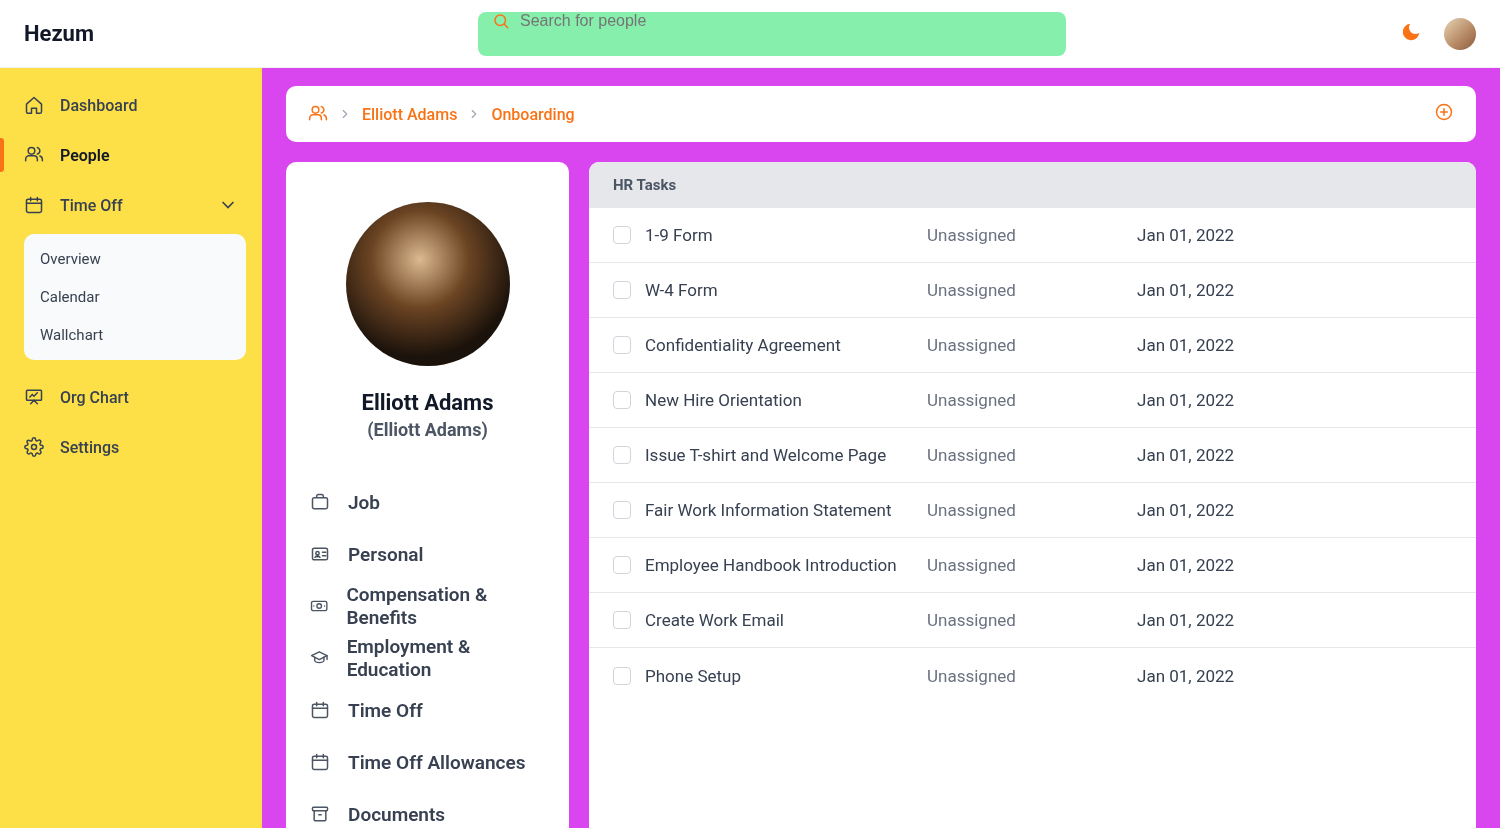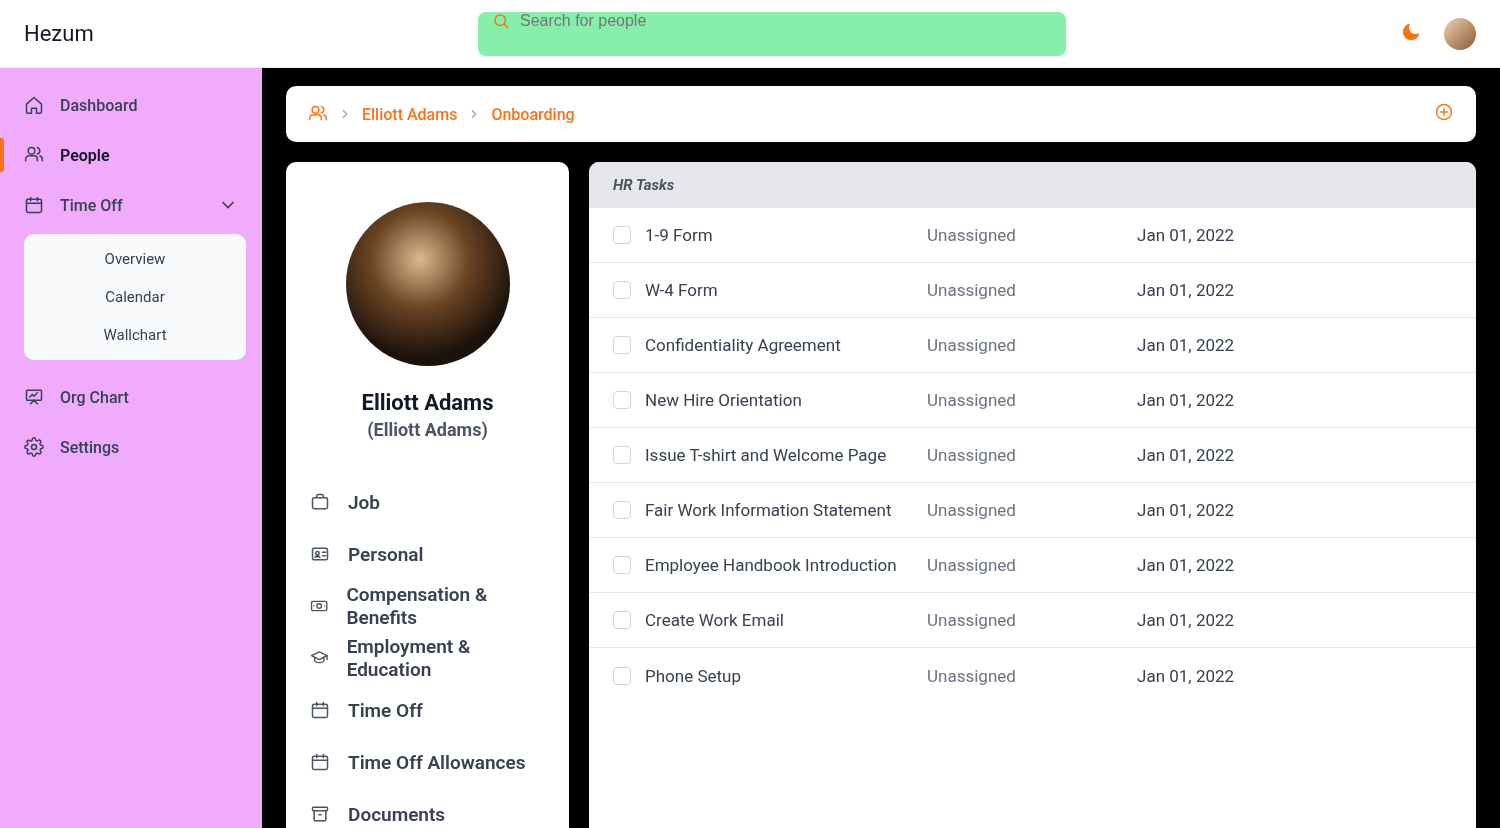--- a/index.html
+++ b/index.html
@@ -1,63 +1,63 @@
 <!DOCTYPE html>
 <html><head>
 <meta charset="utf-8">
 <style>
 * { margin: 0; padding: 0; box-sizing: border-box; }
 body { font-family: -apple-system, BlinkMacSystemFont, "Segoe UI", Roboto, Helvetica, Arial, sans-serif; background: #fff; color: #1f2937; width: 1500px; height: 828px; overflow: hidden; }
 
 
 .header { display: flex; align-items: center; height: 68px; padding: 0 24px; background: #fff; border-bottom: 1px solid #f0f0f0; }
-.logo { font-size: 22px; font-weight: 400; color: #111827; margin-right: auto; }
+.logo { font-size: 22px; font-weight: 700; color: #111827; margin-right: auto; }
 .search-wrap { position: absolute; left: 478px; width: 588px; height: 44px; display: flex; align-items: flex-start; background: #86efac; border-radius: 8px; padding: 0 14px; }
 .search-wrap svg { width: 18px; height: 18px; color: #f97316; margin-right: 10px; }
 .search-input { flex: 1; border: none; outline: none; background: transparent; font-size: 16px; color: #6b7280; }
 .header-right { margin-left: auto; display: flex; align-items: center; gap: 22px; }
 .moon-btn svg { width: 22px; height: 22px; color: #f97316; }
 .avatar-top { width: 32px; height: 32px; border-radius: 50%; background: linear-gradient(135deg,#e8d5b5 0%,#b58863 60%,#8b5a3c 100%); }
 
 
 .layout { display: flex; height: calc(828px - 68px); }
 
 
-.sidebar { width: 262px; background: #f0abfc; padding-top: 12px; position: relative; }
+.sidebar { width: 262px; background: #fde047; padding-top: 12px; position: relative; }
 .nav-item { display: flex; align-items: center; height: 50px; padding: 0 24px; color: #374151; font-size: 16px; font-weight: 500; cursor: pointer; position: relative; }
 .nav-item.active { color: #111827; font-weight: 600; }
 .nav-item.active::before { content: ""; position: absolute; left: 0; top: 8px; bottom: 8px; width: 4px; background: #f97316; border-radius: 0 3px 3px 0; }
 .nav-item svg, .nav-item .icon-box { width: 20px; height: 20px; margin-right: 16px; color: #374151; flex-shrink: 0; }
 .nav-item .chev { margin-left: auto; margin-right: 0; }
-.sub-nav { background: #f9fafb; border-radius: 10px; margin: 4px 16px 12px 24px; padding: 6px 0; text-align: center; }
+.sub-nav { background: #f9fafb; border-radius: 10px; margin: 4px 16px 12px 24px; padding: 6px 0; }
 .sub-item { padding: 10px 16px; font-size: 15px; color: #374151; cursor: pointer; }
 
 
-.main { flex: 1; background: #000000; padding: 18px 24px; overflow-y: auto; }
+.main { flex: 1; background: #d946ef; padding: 18px 24px; overflow-y: auto; }
 .breadcrumb-bar { background: #fff; border-radius: 10px; height: 56px; display: flex; align-items: center; padding: 0 22px; margin-bottom: 20px; }
 .breadcrumb-bar svg { width: 20px; height: 20px; }
 .bc-people-icon { color: #f97316; }
 .bc-chev { color: #9ca3af; margin: 0 10px; width: 14px !important; height: 14px !important; }
 .bc-link { color: #f97316; font-size: 16px; font-weight: 500; cursor: pointer; }
 .bc-add { margin-left: auto; color: #f97316; cursor: pointer; }
 
 .content-row { display: flex; gap: 20px; }
 
 
 .profile-card { width: 283px; background: #fff; border-radius: 10px; padding: 40px 18px 18px; }
 .profile-avatar { width: 164px; height: 164px; border-radius: 50%; margin: 0 auto 24px; background: radial-gradient(circle at 45% 35%, #dcb98f 0%, #6b4423 35%, #1b120b 70%), #2b1a0f; }
 .profile-name { text-align: center; font-size: 22px; font-weight: 700; color: #111827; }
 .profile-alias { text-align: center; font-size: 18px; color: #4b5563; font-weight: 700; margin-top: 4px; margin-bottom: 36px; }
 .profile-tabs { display: flex; flex-direction: column; }
 .profile-tab { display: flex; align-items: center; height: 52px; padding: 0 6px; color: #374151; font-size: 19px; font-weight: 600; cursor: pointer; }
 .profile-tab svg { width: 20px; height: 20px; margin-right: 18px; color: #4b5563; }
 
 
 .task-panel { flex: 1; background: #fff; border-radius: 10px; overflow: hidden; }
-.section-head { background: #e5e7eb; padding: 14px 24px; font-size: 15px; font-weight: 700; color: #4b5563; font-style: italic; }
+.section-head { background: #e5e7eb; padding: 14px 24px; font-size: 15px; font-weight: 700; color: #4b5563; }
 .task-row { display: flex; align-items: center; height: 55px; padding: 16px 24px; border-bottom: 1px solid #e5e7eb; color: #374151; font-size: 17px; }
 .task-row:last-child { border-bottom: none; }
 .task-check { width: 18px; height: 18px; border: 1.5px solid #d1d5db; border-radius: 4px; margin-right: 14px; cursor: pointer; }
 .task-title { flex: 0 0 282px; }
 .task-assignee { flex: 0 0 210px; color: #6b7280; }
 .task-date { color: #374151; }
 
 
 .main::-webkit-scrollbar { width: 10px; }
 .main::-webkit-scrollbar-thumb { background: #cfd3d8; border-radius: 5px; }

